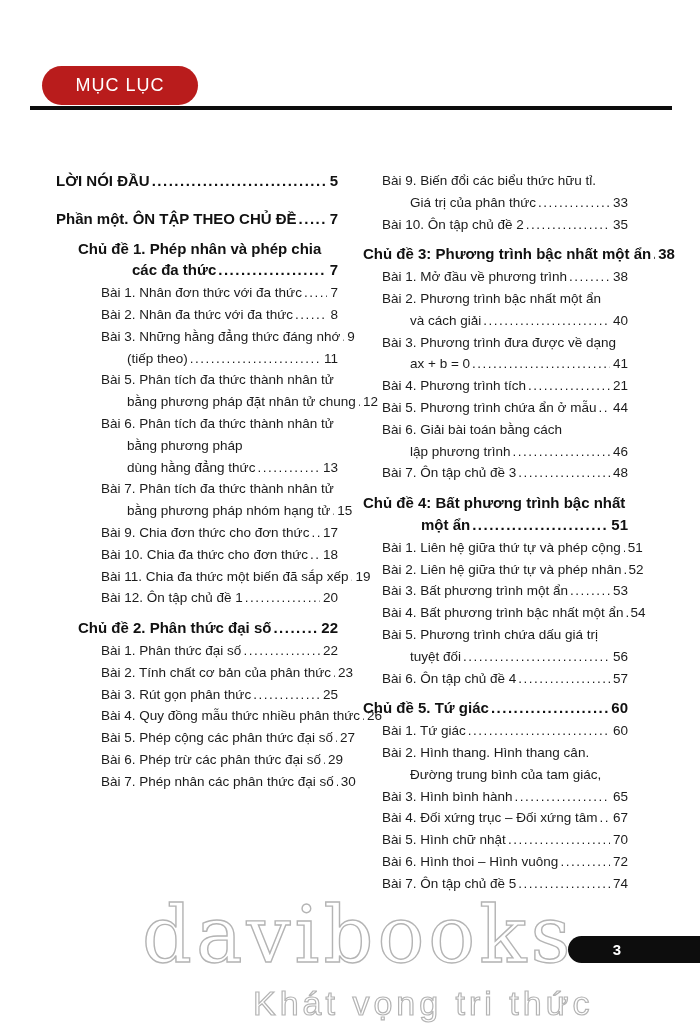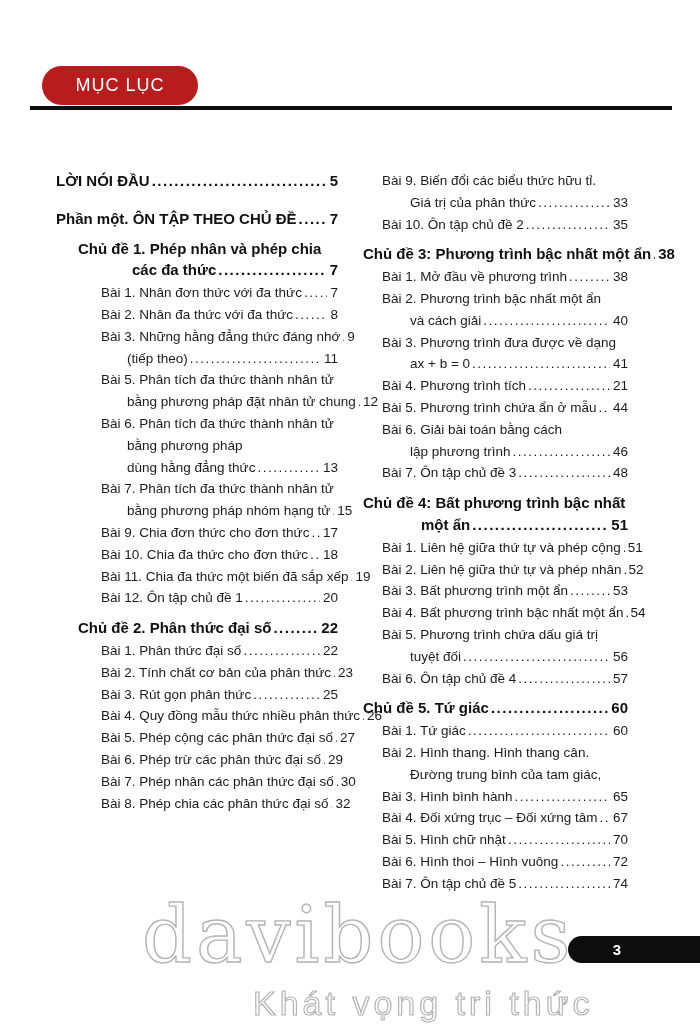--- a/index.html
+++ b/index.html
@@ -251,27 +251,20 @@
           <span class="pg">29</span>
         </div>
       </div>
       <div class="entry item">
         <div class="line">
           <span class="txt">Bài 7. Phép nhân các phân thức đại số</span>
           <span class="dots"></span>
           <span class="pg">30</span>
         </div>
       </div>
-      <div class="entry item">
-        <div class="line">
-          <span class="txt">Bài 8. Phép chia các phân thức đại số</span>
-          <span class="dots"></span>
-          <span class="pg">32</span>
-        </div>
-      </div>
     </div>
   <div class="col col-right">
       <div class="entry item">
         <div class="line">
           <span class="txt">Bài 9. Biến đổi các biểu thức hữu tỉ.</span>
         </div>
         <div class="line cont">
           <span class="txt">Giá trị của phân thức</span>
           <span class="dots"></span>
           <span class="pg">33</span>

